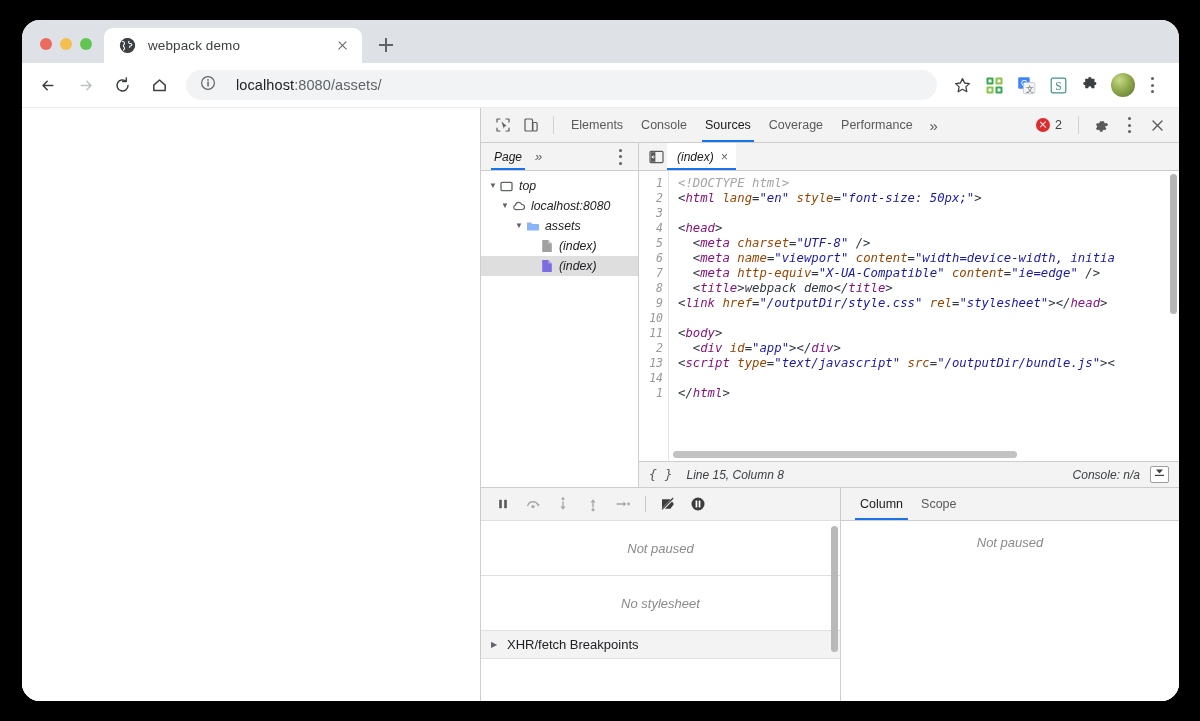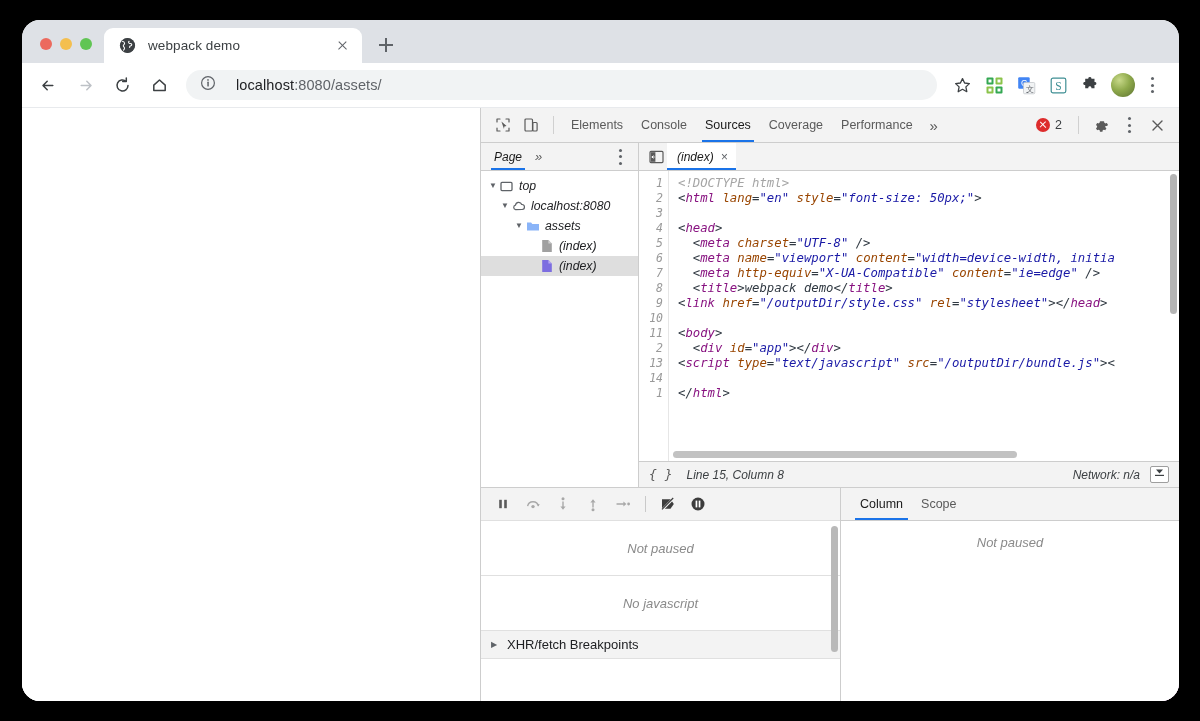--- a/index.html
+++ b/index.html
@@ -555,21 +555,21 @@
             </div>
             <div id="code-vscroll"></div>
             <div id="code-hscroll-track">
               <div id="code-hscroll"></div>
             </div>
           </div>
 
           <div id="editor-status">
             <span class="braces">{ }</span>
             <span>Line 15, Column 8</span>
-            <span id="coverage-text">Network: n/a</span>
+            <span id="coverage-text">Console: n/a</span>
             <span id="popout-btn">
               <svg width="11" height="9" viewBox="0 0 11 9">
                 <path d="M2 1.6h7l-3.5 4z" fill="#3c4043"></path>
                 <rect x="1" y="6.8" width="9" height="1.2" fill="#3c4043"></rect>
               </svg>
             </span>
           </div>
         </div>
       </div>
 
@@ -627,21 +627,21 @@
               </svg>
             </span>
           </div>
 
           <div id="debug-sections">
             <div class="sect-body">
               <span>Not paused</span>
             </div>
 
             <div class="sect-body">
-              <span>No javascript</span>
+              <span>No stylesheet</span>
             </div>
 
             <div class="sect-header">
               <span class="arrow right"></span>
               <span>XHR/fetch Breakpoints</span>
             </div>
 
           </div>
 
           <div id="debug-left-scroll"></div>

